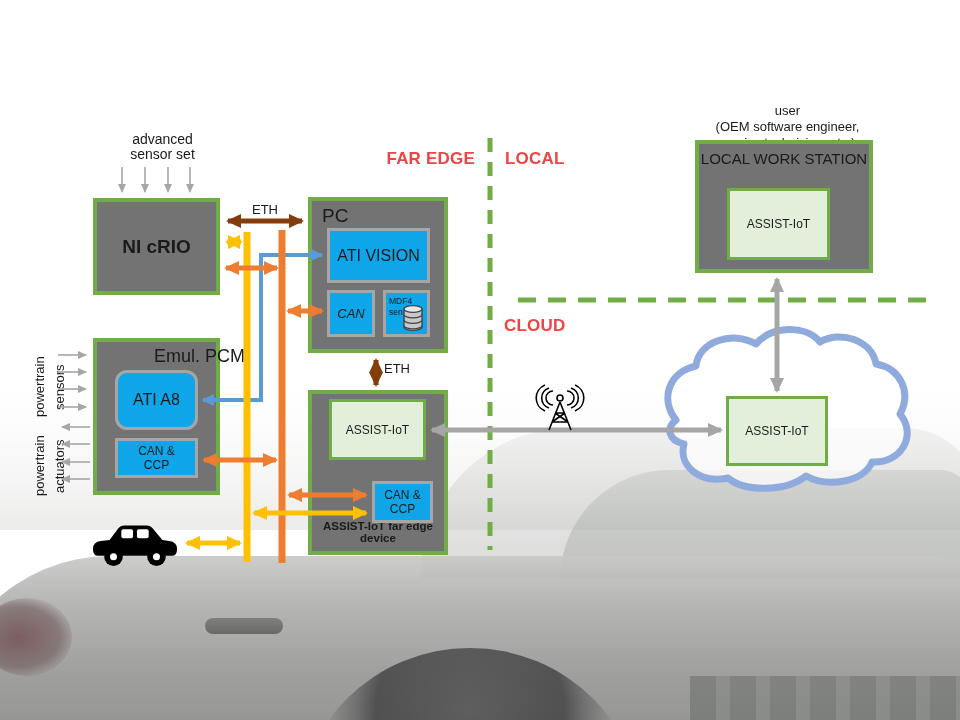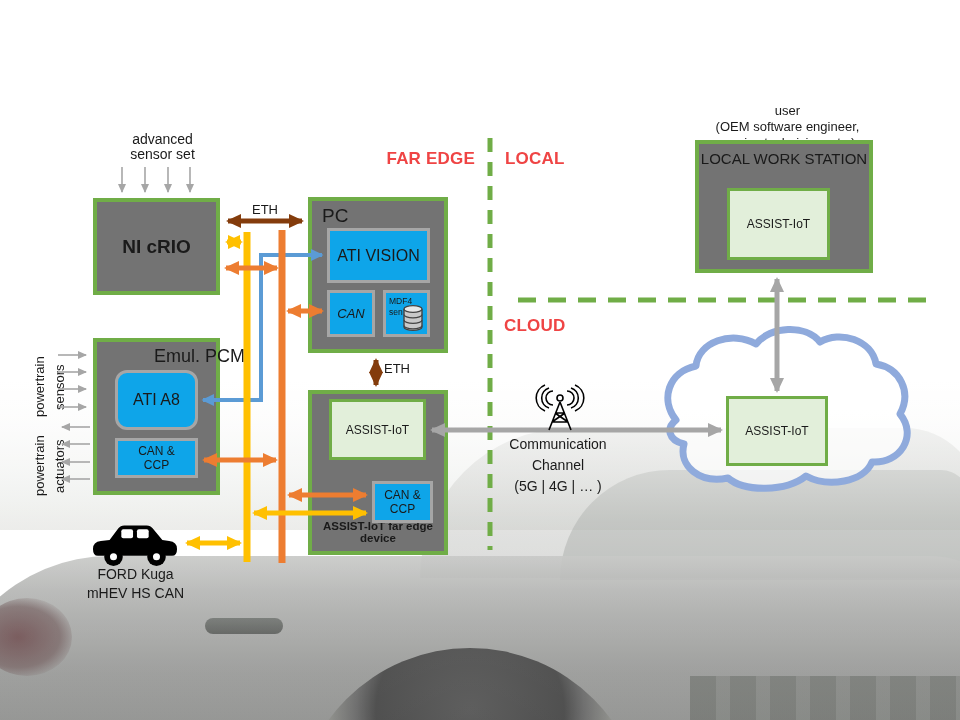--- a/index.html
+++ b/index.html
@@ -51,25 +51,20 @@
 
   <div class="lbl" style="left:95px;top:132px;width:135px;font-size:14px;line-height:15px;">advanced
 sensor set</div>
   <div class="lbl" style="left:675px;top:103px;width:225px;font-size:13px;line-height:16px;">user
 (OEM software engineer,
 service technician, etc.)</div>
   <div class="vert" style="left:30px;top:338px;height:98px;width:40px;">powertrain
 sensors</div>
   <div class="vert" style="left:30px;top:420px;height:92px;width:40px;">powertrain
 actuators</div>
-  <div class="lbl" style="left:478px;top:434px;width:160px;font-size:14px;line-height:21px;">Communication
-Channel
-(5G | 4G | … )</div>
-  <div class="lbl" style="left:68px;top:565px;width:135px;font-size:14px;line-height:19px;">FORD Kuga
-mHEV HS CAN</div>
   <div class="lbl" style="left:240px;top:202px;width:50px;font-size:13px;">ETH</div>
   <div class="lbl" style="left:384px;top:361px;width:36px;font-size:13px;text-align:left;">ETH</div>
 
   <div class="box" style="left:93px;top:198px;width:127px;height:97px;display:flex;align-items:center;justify-content:center;">
     <span style="font-weight:bold;font-size:19px;">NI cRIO</span>
   </div>
 
   <div class="box" style="left:308px;top:197px;width:140px;height:156px;">
     <div class="boxtitle" style="left:10px;top:4px;font-size:19px;">PC</div>
   </div>

